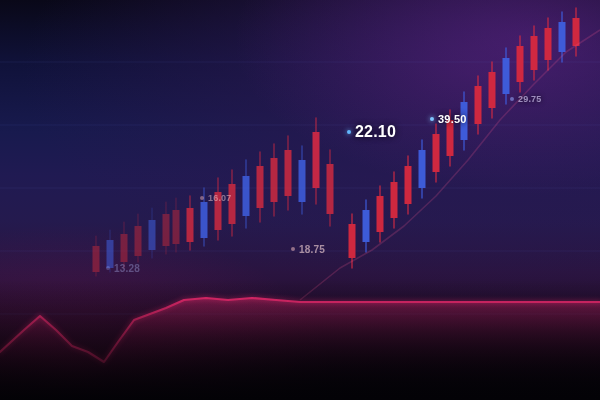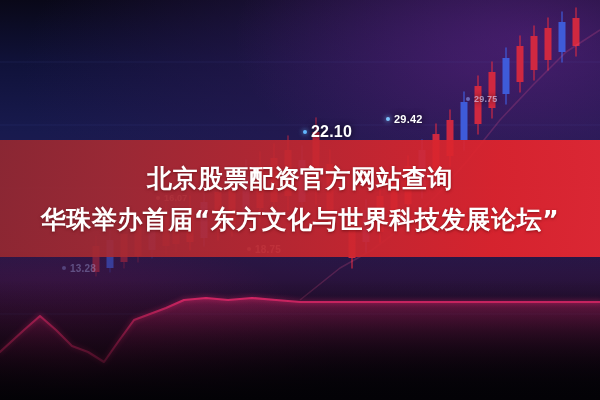--- a/index.html
+++ b/index.html
@@ -40,20 +40,21 @@
   .chart-layer svg{display:block;width:600px;height:400px;}
 
   
   .dlabel{
     position:absolute;
     font-family:"Liberation Sans","DejaVu Sans",sans-serif;
     font-weight:700;
     white-space:nowrap;
     letter-spacing:.2px;
     pointer-events:none;
+    margin-left:44px;
   }
   .dlabel .dot{
     display:inline-block;width:4px;height:4px;border-radius:50%;
     margin-right:4px;vertical-align:middle;
   }
   .dlabel .txt{vertical-align:middle;}
 
   .lb-2210{left:303px;top:122px;font-size:16px;color:#ffffff;
            text-shadow:0 0 6px rgba(0,0,0,.85);}
   .lb-2210 .dot{background:#63b8ff;box-shadow:0 0 5px #63b8ff;}
@@ -254,36 +255,31 @@
                L300,302 L340,302 L420,302 L600,302" fill="none" stroke="#ff2d78" stroke-width="5" stroke-linejoin="round" stroke-linecap="round" opacity=".30" filter="url(#soft)"></path>
 
       <path d="M300,300 L340,268 L372,250 L404,226 L436,196 L468,160 L500,120 L534,84 L566,52 L600,30" fill="none" stroke="#ff5a93" stroke-width="1.6" opacity=".20" stroke-linejoin="round"></path>
     </svg>
   </div>
 
   <div class="dlabel lb-2210">
     <span class="dot"></span><span class="txt">22.10</span>
   </div>
   <div class="dlabel lb-2501">
-    <span class="dot"></span><span class="txt">29.42</span>
+    <span class="dot"></span><span class="txt">39.50</span>
   </div>
   <div class="dlabel lb-2975">
     <span class="dot"></span><span class="txt">29.75</span>
   </div>
   <div class="dlabel lb-1607">
     <span class="dot"></span><span class="txt">16.07</span>
   </div>
   <div class="dlabel lb-1875">
     <span class="dot"></span><span class="txt">18.75</span>
   </div>
   <div class="dlabel lb-1328">
     <span class="dot"></span><span class="txt">13.28</span>
   </div>
 
   <div class="bottom-fade"></div>
 
-  <div class="banner">
-    <div class="banner-inner">
-      <h1 class="headline">北京股票配资官方网站查询 华珠举办首届“东方文化与世界科技发展论坛”</h1>
-    </div>
-  </div>
 
 </div>
 
 </body></html>

